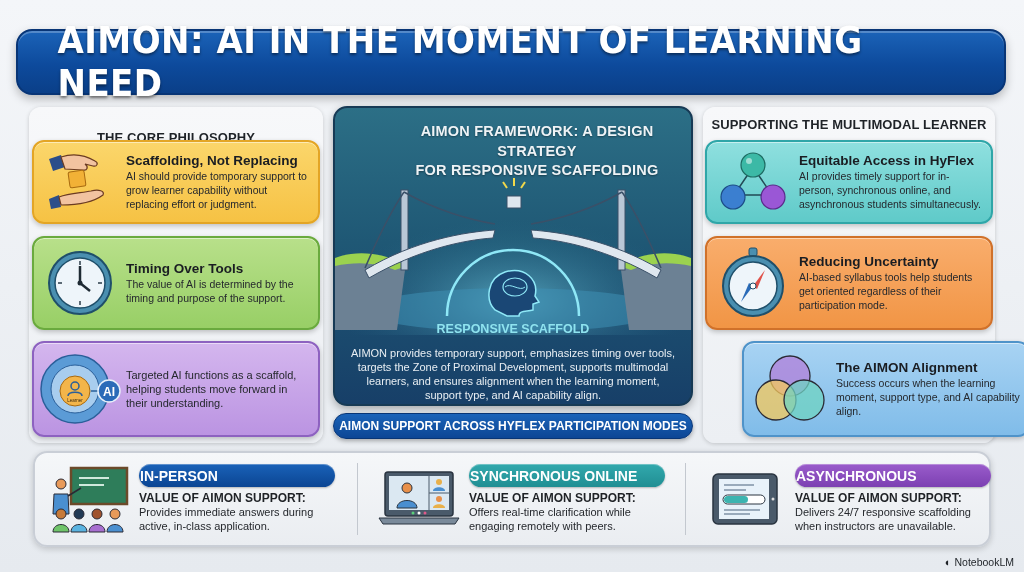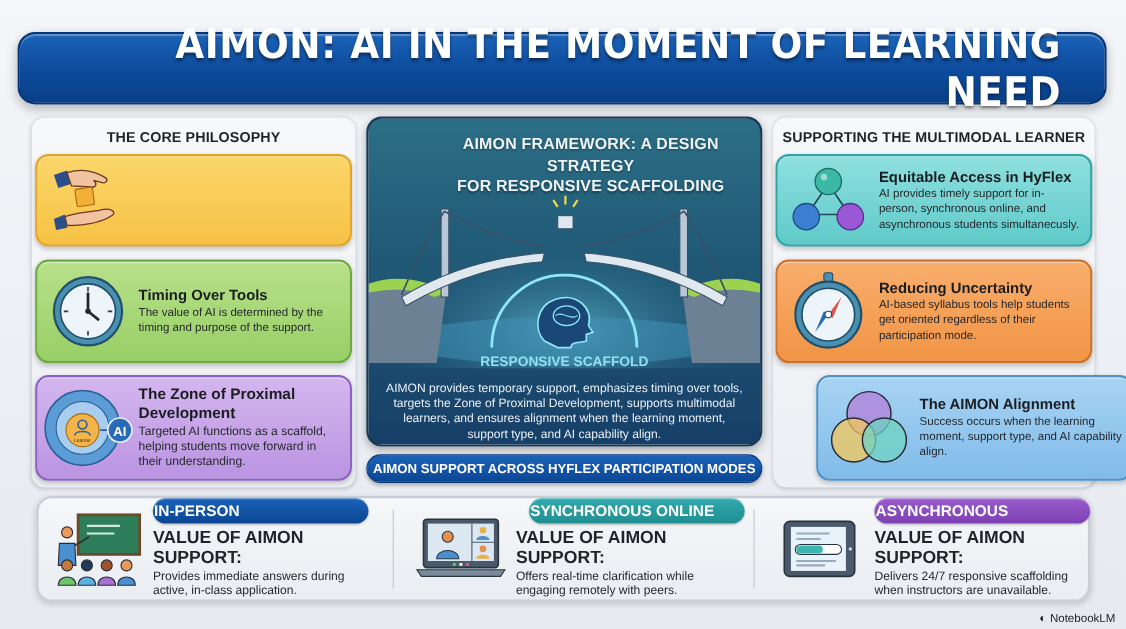--- a/index.html
+++ b/index.html
@@ -11,21 +11,21 @@
   }
   .abs { position: absolute; }
 
   
   .title-banner {
     left: 16px; top: 29px; width: 990px; height: 66px;
     background: linear-gradient(180deg, #1b63b8 0%, #0d4a9c 55%, #0a3f88 100%);
     border-radius: 16px;
     border: 2px solid #083576;
     box-shadow: 0 4px 10px rgba(0,0,0,0.25), inset 0 2px 0 rgba(255,255,255,0.25);
-    display: flex; align-items: center; justify-content: center; text-align: right;
+    display: flex; align-items: center; justify-content: center;
   }
   .title-banner h1 {
     color: #fff; font-size: 37px; font-weight: bold; letter-spacing: 0.5px;
     text-shadow: 0 2px 3px rgba(0,0,0,0.45);
     font-family: "DejaVu Sans", sans-serif;
     transform: scaleX(0.92);
   }
 
   
   .side-panel {
@@ -96,50 +96,54 @@
   }
   .mode { position: absolute; top: 0; height: 92px; display: flex; align-items: center; }
   .mode .micon { width: 100px; flex: 0 0 100px; display: flex; justify-content: center; }
   .mode .mtxt { width: 200px; }
   .pill {
     height: 23px; border-radius: 12px; color: #fff; font-weight: bold; font-size: 14px;
     display: flex; align-items: center; padding-left: 1px; margin-bottom: 5px;
     box-shadow: inset 0 1px 0 rgba(255,255,255,0.3), 0 1px 2px rgba(0,0,0,0.25);
   }
   .pill.b { background: linear-gradient(180deg, #1a62b8, #0b4593); width: 196px; }
-  .pill.t { background: linear-gradient(180deg, #32a9ad, #208e93); width: 196px; margin-left: 12px; }
+  .pill.t { background: linear-gradient(180deg, #32a9ad, #208e93); width: 196px; }
   .pill.p { background: linear-gradient(180deg, #9a5ccb, #7c40b2); width: 196px; }
-  .vlabel { font-weight: bold; font-size: 16px; color: #1f2226; line-height: 1.15; }
+  .vlabel { font-weight: bold; font-size: 12px; color: #1f2226; line-height: 1.15; }
   .vdesc { font-size: 11px; color: #25282d; line-height: 1.25; }
   .vsep { position: absolute; top: 10px; width: 1px; height: 72px; background: #c3c8cf; }
 
   .brand {
     right: 10px; bottom: 4px; font-size: 10.5px; color: #1f2328; display: flex; align-items: center; gap: 3px;
   }
 </style>
 </head>
 <body>
 
 <div class="abs title-banner">
   <h1>AIMON: AI IN THE MOMENT OF LEARNING NEED</h1>
 </div>
 
 <div class="abs side-panel" style="left:29px; top:107px; width:294px; height:336px;">
-  <div class="section-title" style="margin-top:10px;">THE CORE PHILOSOPHY</div>
+  <div class="section-title" style="margin-top:23px;">THE CORE PHILOSOPHY</div>
 </div>
 
 <div class="abs card yellow" style="left:32px; top:140px; width:288px; height:84px;">
   <div class="icon-wrap">
     <svg width="70" height="66" viewBox="0 0 70 66">
       <path d="M4 10 L16 6 L20 18 L8 22Z" fill="#2c4e8a"></path>
       <path d="M16 8 C28 4 40 6 50 12 C54 14 52 18 48 17 L40 15 C44 18 42 22 38 21 L20 20Z" fill="#f2c3a0" stroke="#6b3b22" stroke-width="1.2"></path>
       <rect x="24" y="22" width="16" height="16" rx="2" fill="#f2b136" stroke="#a86a10" stroke-width="1" transform="rotate(-8 32 30)"></rect>
       <path d="M4 50 L14 46 L16 58 L6 60Z" fill="#2c4e8a"></path>
       <path d="M14 48 C24 44 36 44 46 42 C54 40 60 42 58 46 C50 52 36 56 16 56Z" fill="#f2c3a0" stroke="#6b3b22" stroke-width="1.2"></path>
     </svg>
+  </div>
+  <div class="txt">
+    <div class="ttl">Scaffolding, Not Replacing</div>
+    <div class="desc">AI should provide tomporary support to grow learner capability without replacing effort or judgment.</div>
   </div>
 </div>
 
 <div class="abs card green" style="left:32px; top:236px; width:288px; height:94px;">
   <div class="icon-wrap">
     <svg width="70" height="70" viewBox="0 0 70 70">
       <circle cx="35" cy="35" r="31" fill="#4a8fb0" stroke="#1f4f6a" stroke-width="2"></circle>
       <circle cx="35" cy="35" r="25" fill="#eef5fa" stroke="#1f4f6a" stroke-width="1.5"></circle>
       <g stroke="#2a3b48" stroke-width="1.5">
         <line x1="35" y1="13" x2="35" y2="17"></line>
@@ -166,21 +170,20 @@
       <circle cx="38" cy="42" r="15" fill="#f3b54a" stroke="#a86a10" stroke-width="1"></circle>
       <circle cx="38" cy="37" r="4" fill="none" stroke="#2a5f9a" stroke-width="1.5"></circle>
       <path d="M31 47 C31 42 45 42 45 47" fill="none" stroke="#2a5f9a" stroke-width="1.5"></path>
       <text x="38" y="53" font-size="4.5" text-anchor="middle" fill="#3a2a10" font-family="Liberation Sans, sans-serif">Learner</text>
       <line x1="54" y1="42" x2="64" y2="42" stroke="#2a5f9a" stroke-width="1.5"></line>
       <circle cx="72" cy="42" r="11" fill="#2a6bb8" stroke="#e8f0fa" stroke-width="1.5"></circle>
       <text x="72" y="47" font-size="12" font-weight="bold" text-anchor="middle" fill="#fff" font-family="Liberation Sans, sans-serif">AI</text>
     </svg>
   </div>
   <div class="txt">
-    <div class="ttl" style="font-size:14px;">The Zone of Proximal Development</div>
     <div class="desc" style="font-size:11px;">Targeted AI functions as a scaffold, helping students move forward in their understanding.</div>
   </div>
 </div>
 
 <div class="abs center-panel">
   <div class="center-title">
     <div>AIMON FRAMEWORK: A DESIGN STRATEGY</div>
     <div>FOR RESPONSIVE SCAFFOLDING</div>
   </div>
   <svg class="center-illus" viewBox="0 0 356 165">

